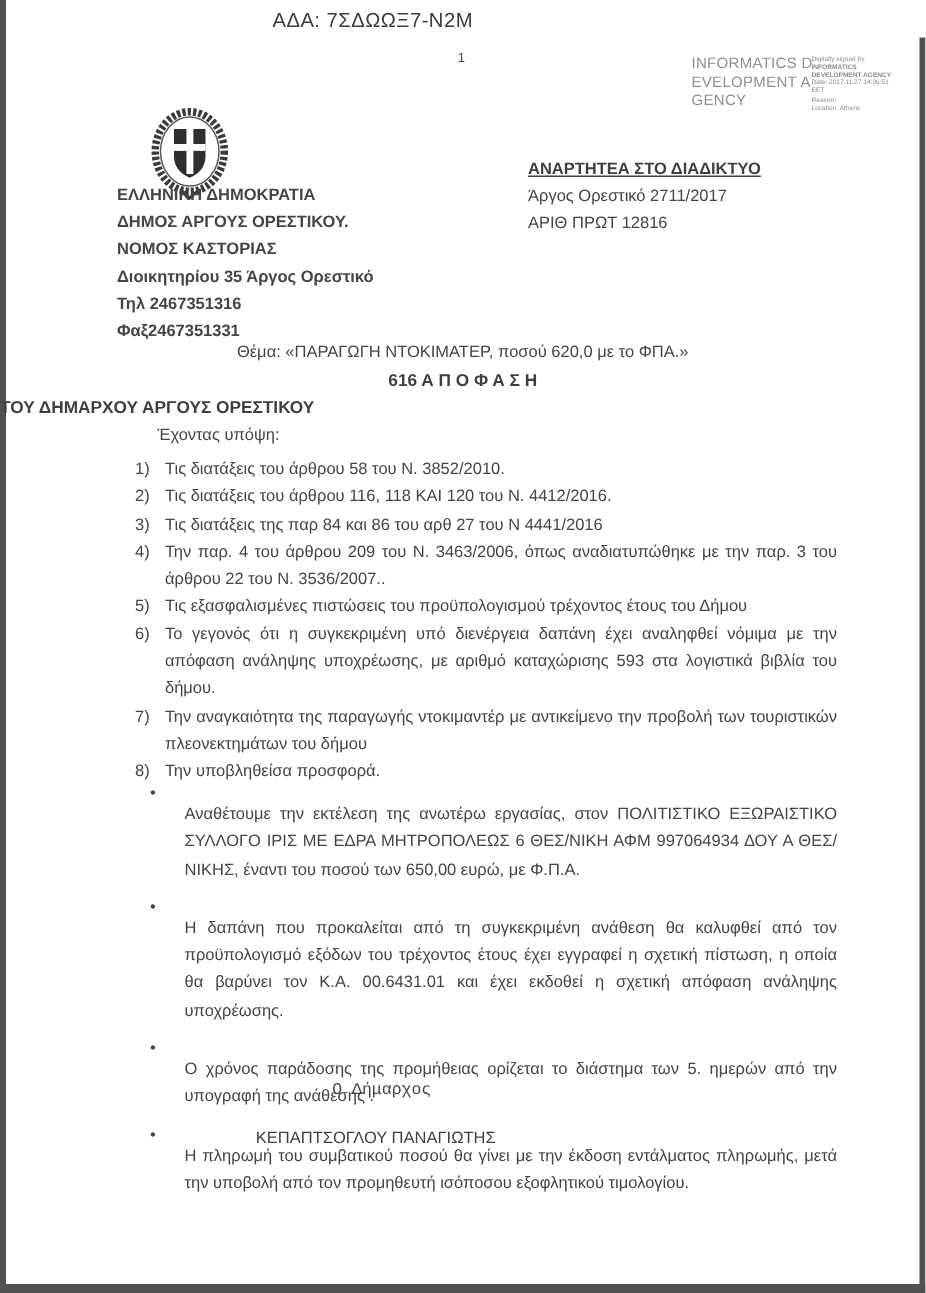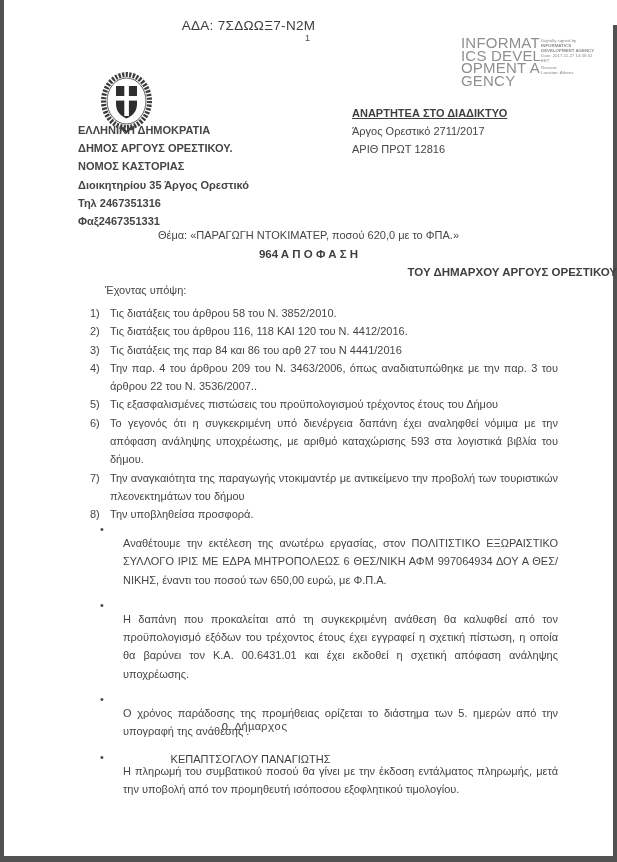--- a/index.html
+++ b/index.html
@@ -12,48 +12,48 @@
     overflow:hidden;
   }
   .page{position:absolute;inset:0;background:#fff;}
   .edge{position:absolute;background:#515151;}
   .edge-left{left:0;top:0;width:4px;height:862px;}
   .edge-right{right:0;top:25px;width:4px;height:837px;}
   .edge-bottom{left:0;bottom:0;width:617px;height:6px;}
 
   .ada{
     position:absolute;top:6px;left:0;width:497px;
-    text-align:center;font-size:13.5px;color:#3d3d3d;letter-spacing:.3px;margin-top:12px;
+    text-align:center;font-size:13.5px;color:#3d3d3d;letter-spacing:.3px;
   }
   .pageno{position:absolute;left:305px;top:33px;font-size:9px;color:#4a4a4a;}
 
   .stamp{position:absolute;left:461px;top:37px;width:150px;}
   .stamp-big{
     position:absolute;left:0;top:0;width:82px;
-    font-size:15px;line-height:12.5px;color:#8f8f8f;
+    font-size:10px;line-height:12.5px;color:#8f8f8f;
     word-break:break-all;letter-spacing:.2px;
   }
   .stamp-small{
     position:absolute;left:80px;top:1px;width:80px;
     font-size:6px;line-height:7px;color:#8a8a8a;
     transform:scale(.73);transform-origin:top left;
     white-space:nowrap;
   }
   .stamp-small .b{font-weight:bold;}
   .stamp-small .gap{margin-top:2px;}
 
   .crest{position:absolute;left:98px;top:71px;}
 
   .hleft{position:absolute;left:78px;top:121px;font-size:11px;line-height:18.2px;font-weight:bold;}
   .hright{position:absolute;left:352px;top:104px;font-size:11px;line-height:18.2px;}
   .hright .notice{font-weight:bold;text-decoration:underline;color:#3f3f3f;}
 
   .subject{position:absolute;left:0;top:229px;width:617px;text-align:center;font-size:11px;}
   .title1{position:absolute;left:0;top:248px;width:617px;text-align:center;font-size:11.5px;font-weight:bold;color:#3f3f3f;}
-  .title2{position:absolute;left:0;top:266px;width:617px;text-align:right;font-size:11.5px;font-weight:bold;color:#3f3f3f;}
+  .title2{position:absolute;left:0;top:266px;width:617px;text-align:left;font-size:11.5px;font-weight:bold;color:#3f3f3f;}
   .having{position:absolute;left:105px;top:284px;font-size:11px;}
 
   .items{position:absolute;left:90px;top:304px;width:468px;font-size:11px;}
   .item{display:flex;line-height:18.3px;}
   .item .num{flex:0 0 20px;}
   .item .txt{flex:1;text-align:justify;}
 
   .verdict{position:absolute;left:0;top:498px;width:617px;text-align:center;
     font-size:11.5px;font-weight:bold;letter-spacing:1.5px;color:#3f3f3f;}
 
@@ -108,21 +108,21 @@
     <div>Φαξ2467351331</div>
   </div>
 
   <div class="hright">
     <div class="notice">ΑΝΑΡΤΗΤΕΑ ΣΤΟ ΔΙΑΔΙΚΤΥΟ</div>
     <div>Άργος Ορεστικό 2711/2017</div>
     <div>ΑΡΙΘ ΠΡΩΤ 12816</div>
   </div>
 
   <div class="subject">Θέμα: «ΠΑΡΑΓΩΓΗ ΝΤΟΚΙΜΑΤΕΡ, ποσού 620,0 με το ΦΠΑ.»</div>
-  <div class="title1">964 Α Π Ο Φ Α Σ Η</div>
+  <div class="title1">616 Α Π Ο Φ Α Σ Η</div>
   <div class="title2">ΤΟΥ ΔΗΜΑΡΧΟΥ ΑΡΓΟΥΣ ΟΡΕΣΤΙΚΟΥ</div>
   <div class="having">Έχοντας υπόψη:</div>
 
   <div class="items">
     <div class="item">
       <span class="num">1)</span>
       <span class="txt">Τις διατάξεις του άρθρου 58 του Ν. 3852/2010.</span>
     </div>
     <div class="item">
       <span class="num">2)</span>

